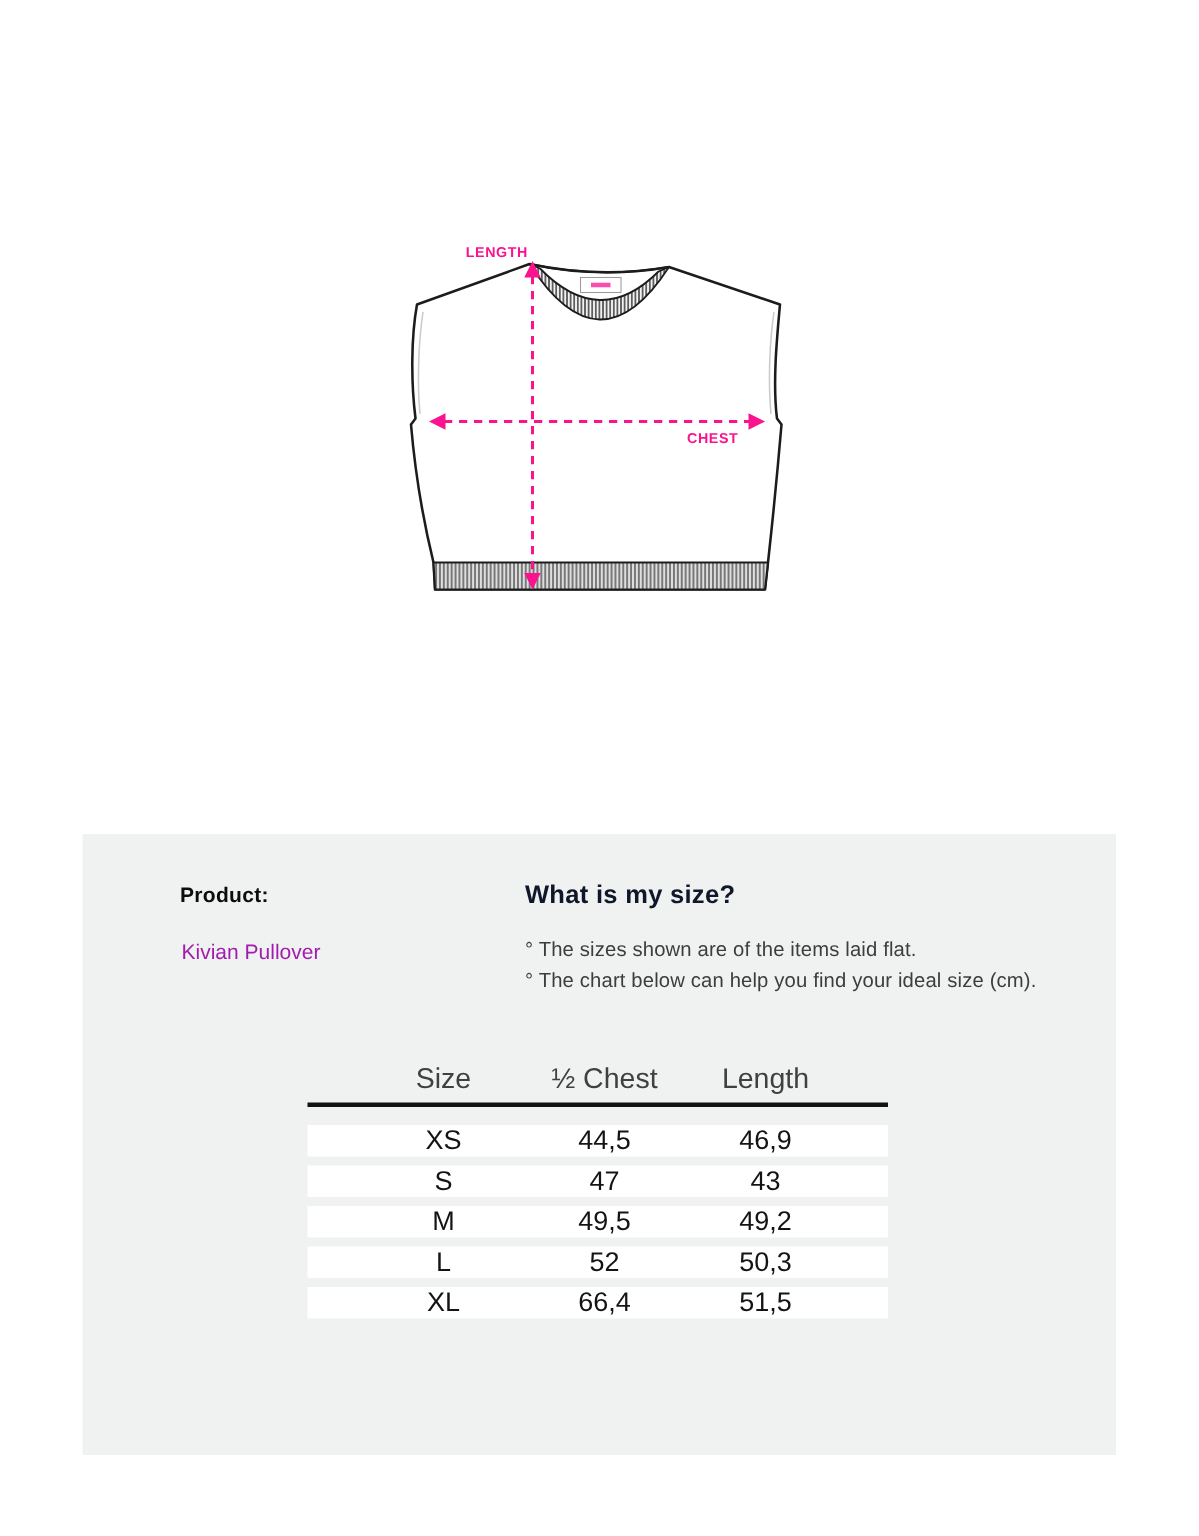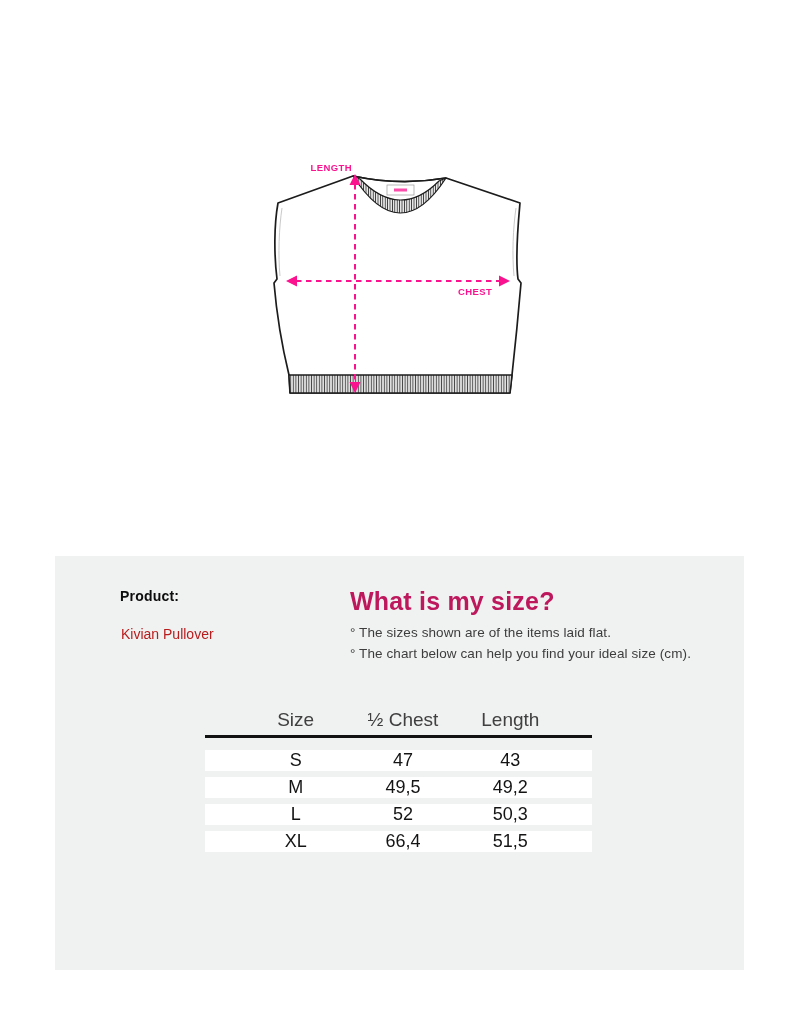--- a/index.html
+++ b/index.html
@@ -29,25 +29,25 @@
 
   .abs { position: absolute; }
 
   .product-heading {
     left: 120px; top: 588px;
     font-size: 14px; font-weight: 700; color: #0d0d0d;
     letter-spacing: 0.2px;
   }
   .product-name {
     left: 121px; top: 626px;
-    font-size: 14px; font-weight: 400; color: #b91c1c;
+    font-size: 14px; font-weight: 400; color: #a21caf;
   }
   .size-heading {
     left: 350px; top: 587px;
-    font-size: 25px; font-weight: 700; color: #be185d;
+    font-size: 17px; font-weight: 700; color: #0f172a;
     letter-spacing: 0.2px;
   }
   .note {
     left: 350px;
     font-size: 13.5px; font-weight: 400; color: #3d3d3d;
     letter-spacing: 0.1px;
   }
   .note-1 { top: 625px; }
   .note-2 { top: 646px; }
 
@@ -160,20 +160,25 @@
 <div class="size-table">
   <div class="t-row t-head">
     <div class="t-cell">Size</div>
     <div class="t-cell">½ Chest</div>
     <div class="t-cell">Length</div>
   </div>
   <div class="head-rule"></div>
 
   <div class="t-body">
     <div class="t-row data-row">
+      <div class="t-cell">XS</div>
+      <div class="t-cell">44,5</div>
+      <div class="t-cell">46,9</div>
+    </div>
+    <div class="t-row data-row">
       <div class="t-cell">S</div>
       <div class="t-cell">47</div>
       <div class="t-cell">43</div>
     </div>
     <div class="t-row data-row">
       <div class="t-cell">M</div>
       <div class="t-cell">49,5</div>
       <div class="t-cell">49,2</div>
     </div>
     <div class="t-row data-row">

